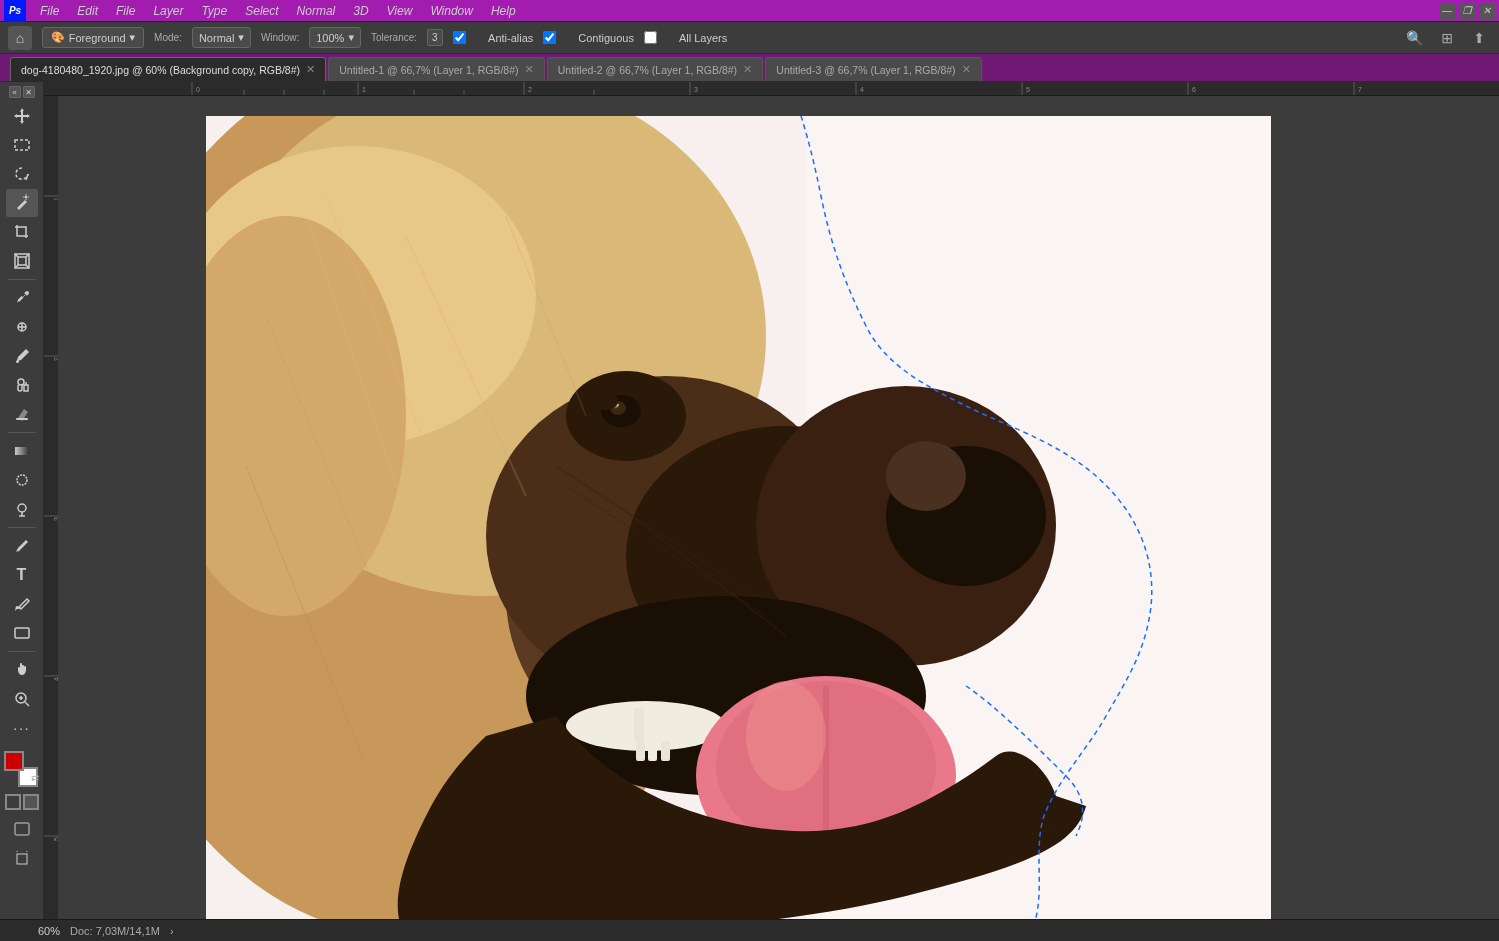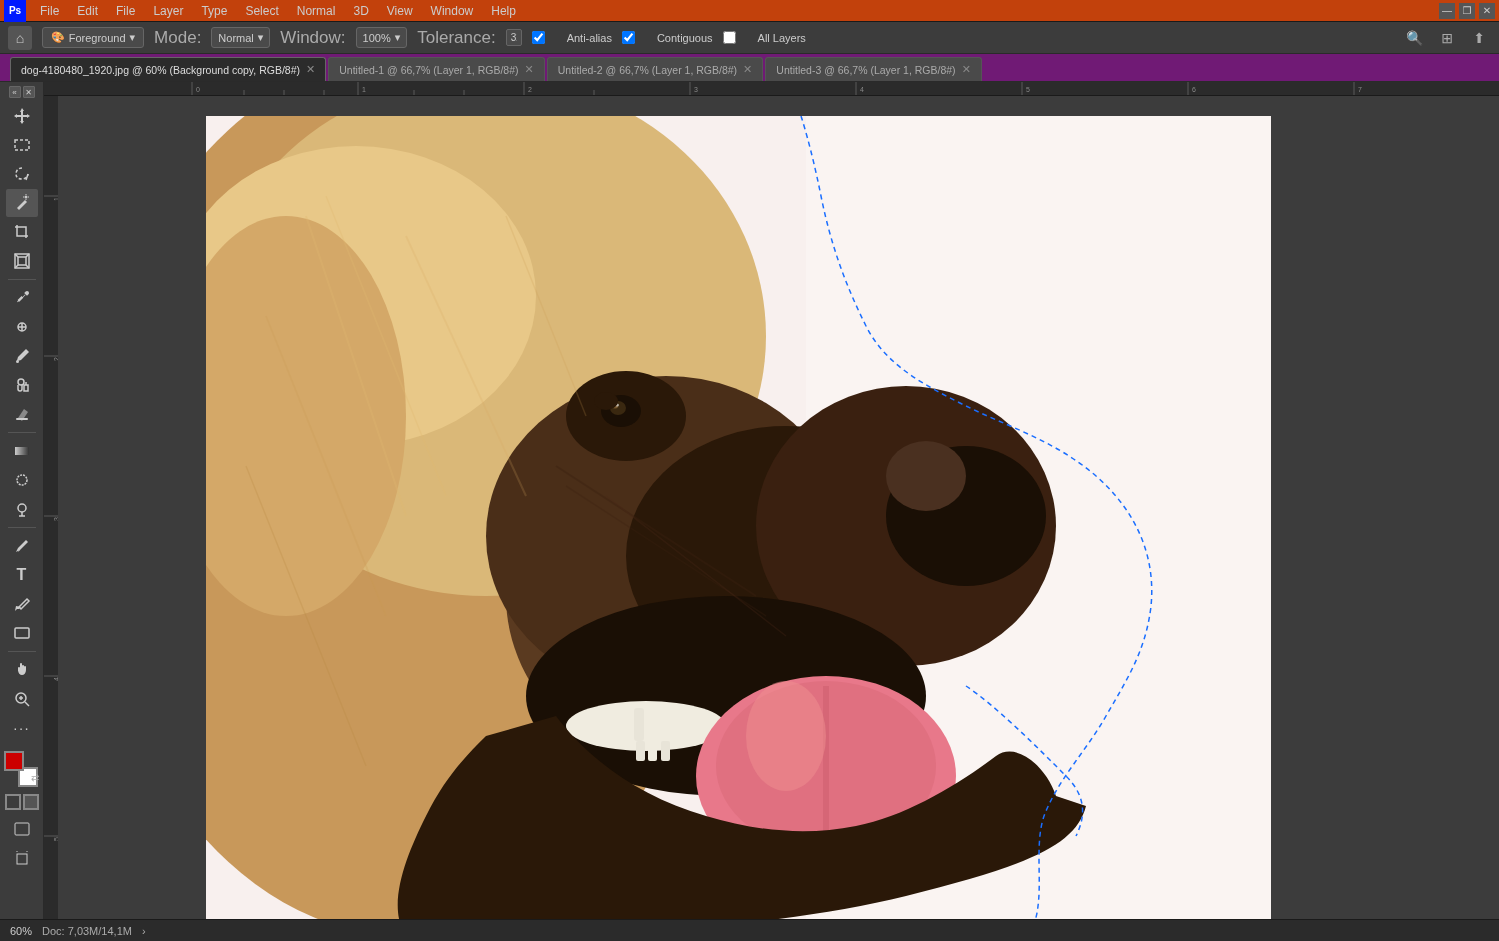--- a/index.html
+++ b/index.html
@@ -1,26 +1,27 @@
 <!DOCTYPE html>
 <html><head>
   <meta charset="utf-8">
   <style>
     * { margin: 0; padding: 0; box-sizing: border-box; }
     body { background: #3c3c3c; font-family: Arial, sans-serif; font-size: 11px; color: #ccc; width: 1499px; height: 941px; overflow: hidden; }
 
     
     #menu-bar {
-      background: #c2410c;
+      background: #a21caf;
       height: 22px;
       display: flex;
       align-items: center;
       padding: 0 4px;
       gap: 2px;
       border-bottom: 1px solid #1a1a1a;
+      font-style: italic;
     }
     .menu-item {
       padding: 2px 8px;
       font-size: 12px;
       color: #ccc;
       cursor: pointer;
       border-radius: 2px;
     }
     .ps-logo {
       width: 22px;
@@ -85,21 +86,21 @@
       padding: 3px 8px;
       color: #ccc;
       font-size: 11px;
       cursor: pointer;
       display: flex;
       align-items: center;
       gap: 4px;
     }
     .options-label {
       color: #aaa;
-      font-size: 17px;
+      font-size: 10px;
     }
     .options-dropdown {
       background: #4a4a4a;
       border: 1px solid #666;
       border-radius: 3px;
       padding: 3px 6px;
       color: #ccc;
       font-size: 11px;
       cursor: pointer;
       display: flex;
@@ -675,16 +676,16 @@
 
           </svg>
         </div>
       </div>
     </div>
   </div>
 
 </div>
 
 <div id="status-bar">
-  <span style="color:#ccc;">60%</span>
+  <span style="color:#ccc;margin-left:28px;">60%</span>
   <span style="color:#aaa;">Doc: 7,03M/14,1M</span>
   <span style="cursor:pointer;">›</span>
 </div>
 
 </body></html>

